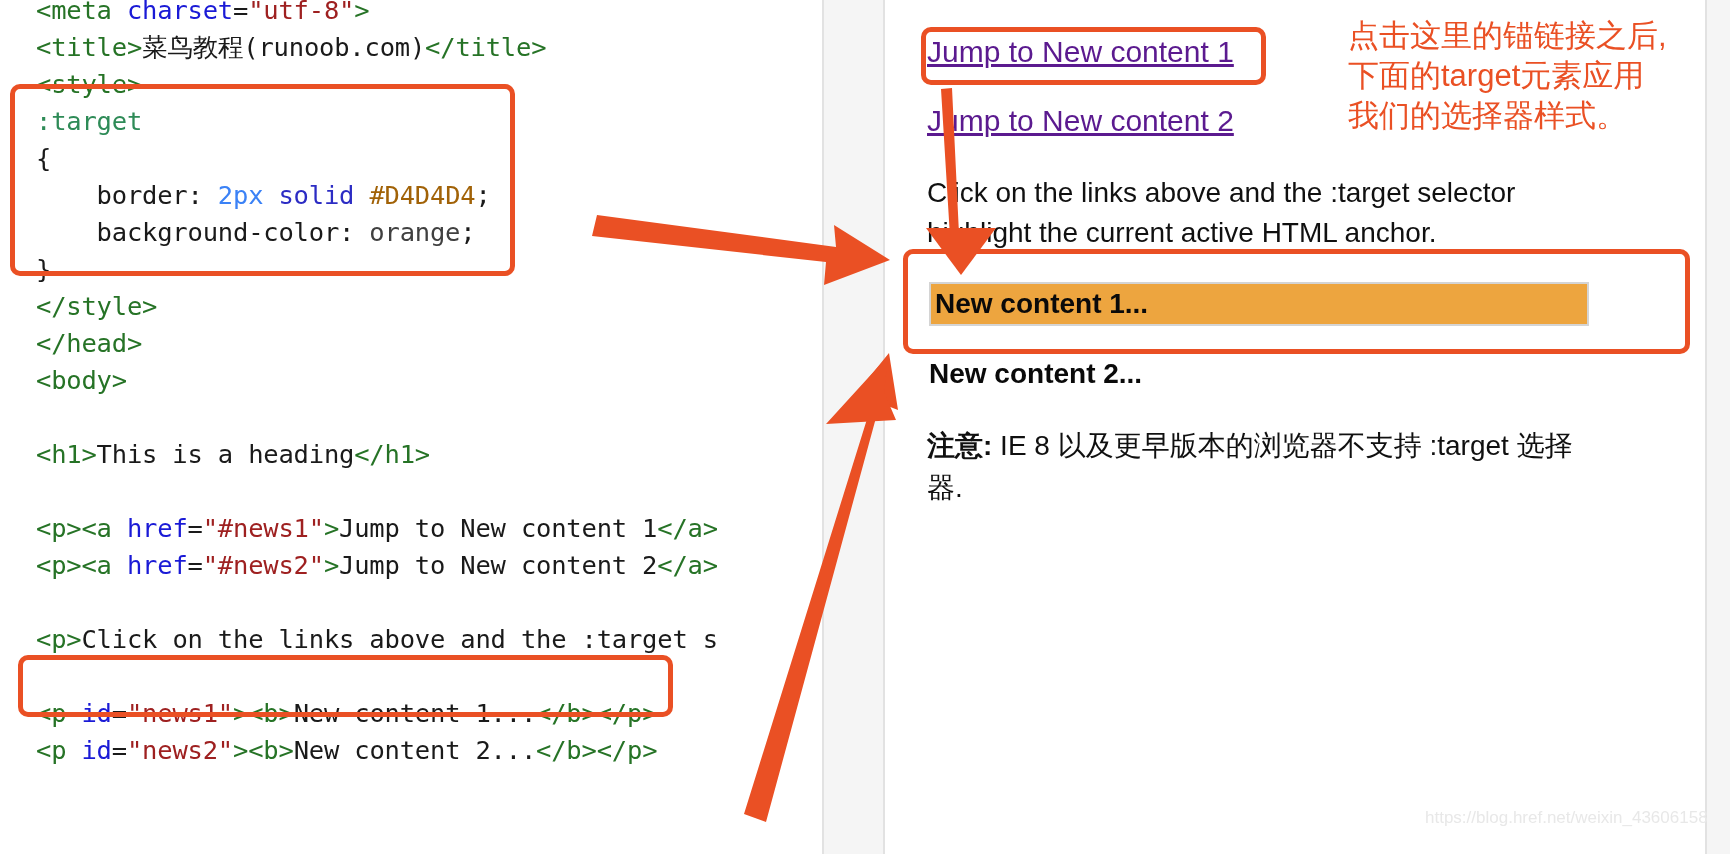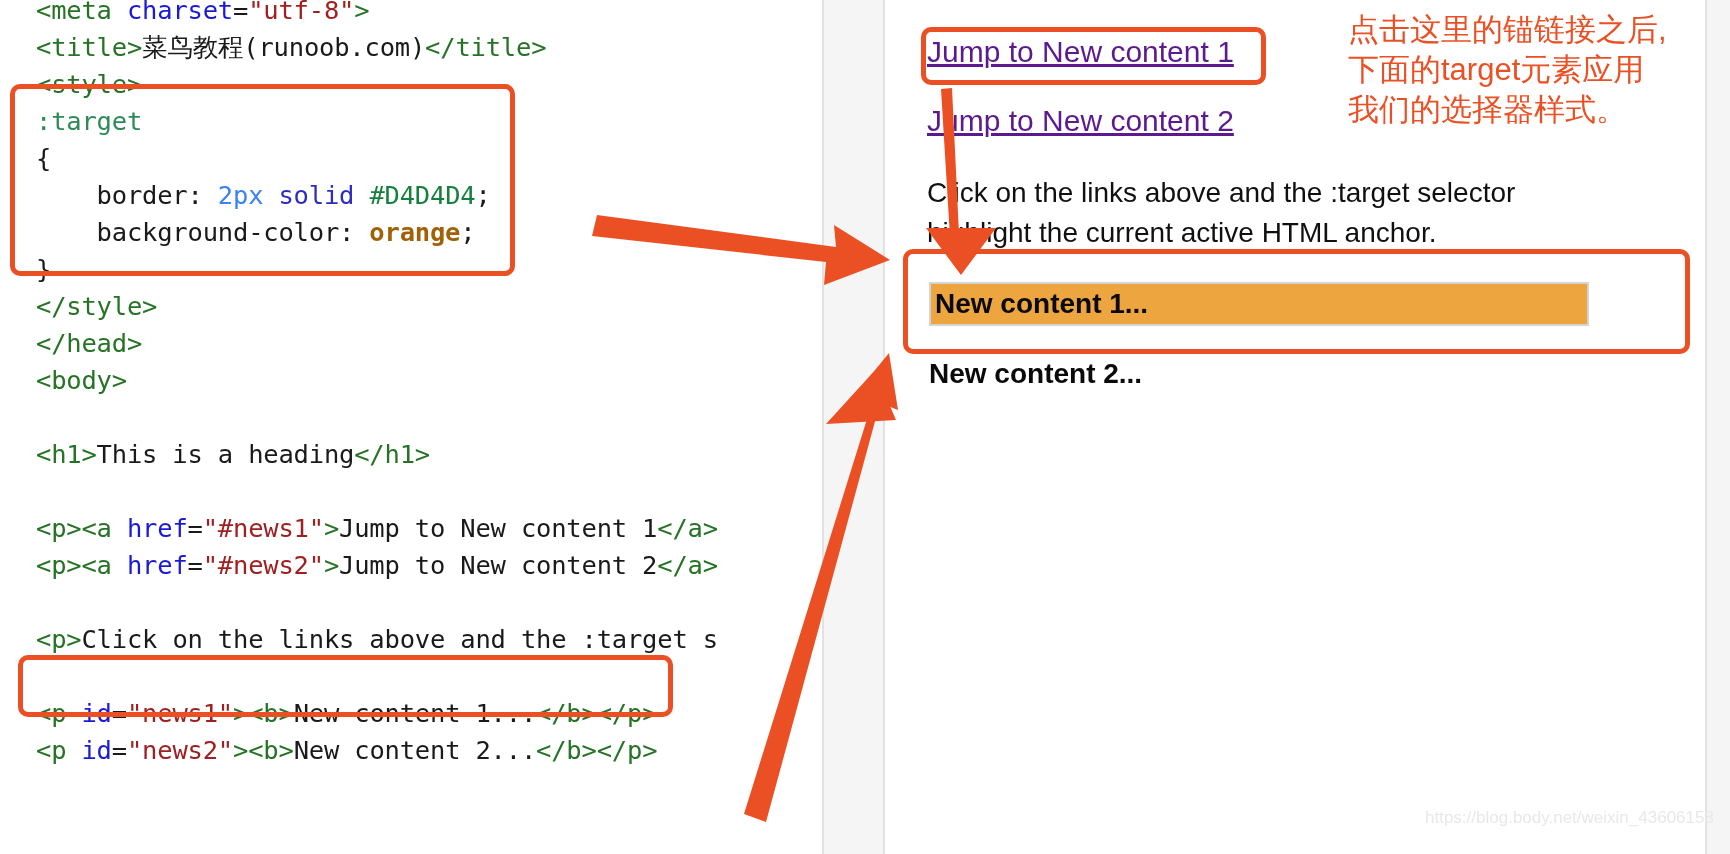--- a/index.html
+++ b/index.html
@@ -48,22 +48,22 @@
     white-space: pre;
   }
   .tag      { color: #267326; }
   .attr     { color: #1a1ad6; }
   .val      { color: #9e2020; }
   .plain    { color: #1a1a1a; }
   .sel      { color: #2e8b57; margin-top: 47px; }
   .prop     { color: #1a1a1a; text-align: center; }
   .num      { color: #3b82f6; }
   .kw       { color: #2c2cc4; margin-top: 46px; }
-  .hexv     { color: #15803d; }
-  .orangev  { color: #a16207; font-weight: bold; }
+  .hexv     { color: #a16207; }
+  .orangev  { color: #404040; }
   .punc     { color: #1a1a1a; }
 
   
   .gutter-mid {
     position: absolute;
     left: 822px;
     top: 0;
     width: 63px;
     height: 854px;
     background: #f5f5f5;
@@ -164,21 +164,21 @@
     pointer-events: none;
   }
   #box-css   { left: 10px;  top: 84px;  width: 505px; height: 192px; }
   #box-news1 { left: 18px;  top: 655px; width: 655px; height: 62px;  }
   #box-link1 { left: 921px; top: 27px;  width: 345px; height: 58px;  }
   #box-target{ left: 903px; top: 249px; width: 787px; height: 105px; }
 
   .anno-text {
     position: absolute;
     left: 1348px;
-    top: 10px;
+    top: 16px;
     width: 370px;
     color: #ea5024;
     font-size: 31px;
     line-height: 40px;
     font-family: "Liberation Sans", sans-serif;
     white-space: pre-line;
   }
 
   .arrow-svg {
     position: absolute;
@@ -216,20 +216,23 @@
     <a href="#news2" class="pv-link" id="pv-link-2">Jump to New content 2</a>
 
     <div class="pv-para" id="pv-desc">Click on the links above and the :target selector highlight the current active HTML anchor.</div>
 
     <div class="pv-news1" id="pv-news1">
       <b>New content 1...</b>
     </div>
 
     <div class="pv-news2">New content 2...</div>
 
+    <div class="pv-note">
+      <b>注意:</b><span> IE 8 以及更早版本的浏览器不支持 :target 选择器.</span>
+    </div>
   </div>
 
   <div class="gutter-right"></div>
 
   <div class="anno-box" id="box-css"></div>
   <div class="anno-box" id="box-news1"></div>
   <div class="anno-box" id="box-link1"></div>
   <div class="anno-box" id="box-target"></div>
 
   <svg class="arrow-svg" viewBox="0 0 1730 854" xmlns="http://www.w3.org/2000/svg">
@@ -246,15 +249,15 @@
     <g>
       <polygon fill="#ea5024" points="952,88 959,234 975,233 962,272 935,238 950,237 941,89"></polygon>
       <polygon fill="#ea5024" points="961,275 926,228 996,228"></polygon>
     </g>
   </svg>
 
   <div class="anno-text">点击这里的锚链接之后,
 下面的target元素应用
 我们的选择器样式。</div>
 
-  <div class="watermark">https://blog.body.net/weixin_43606158</div>
+  <div class="watermark">https://blog.href.net/weixin_43606158</div>
 
 </div>
 
 </body></html>

